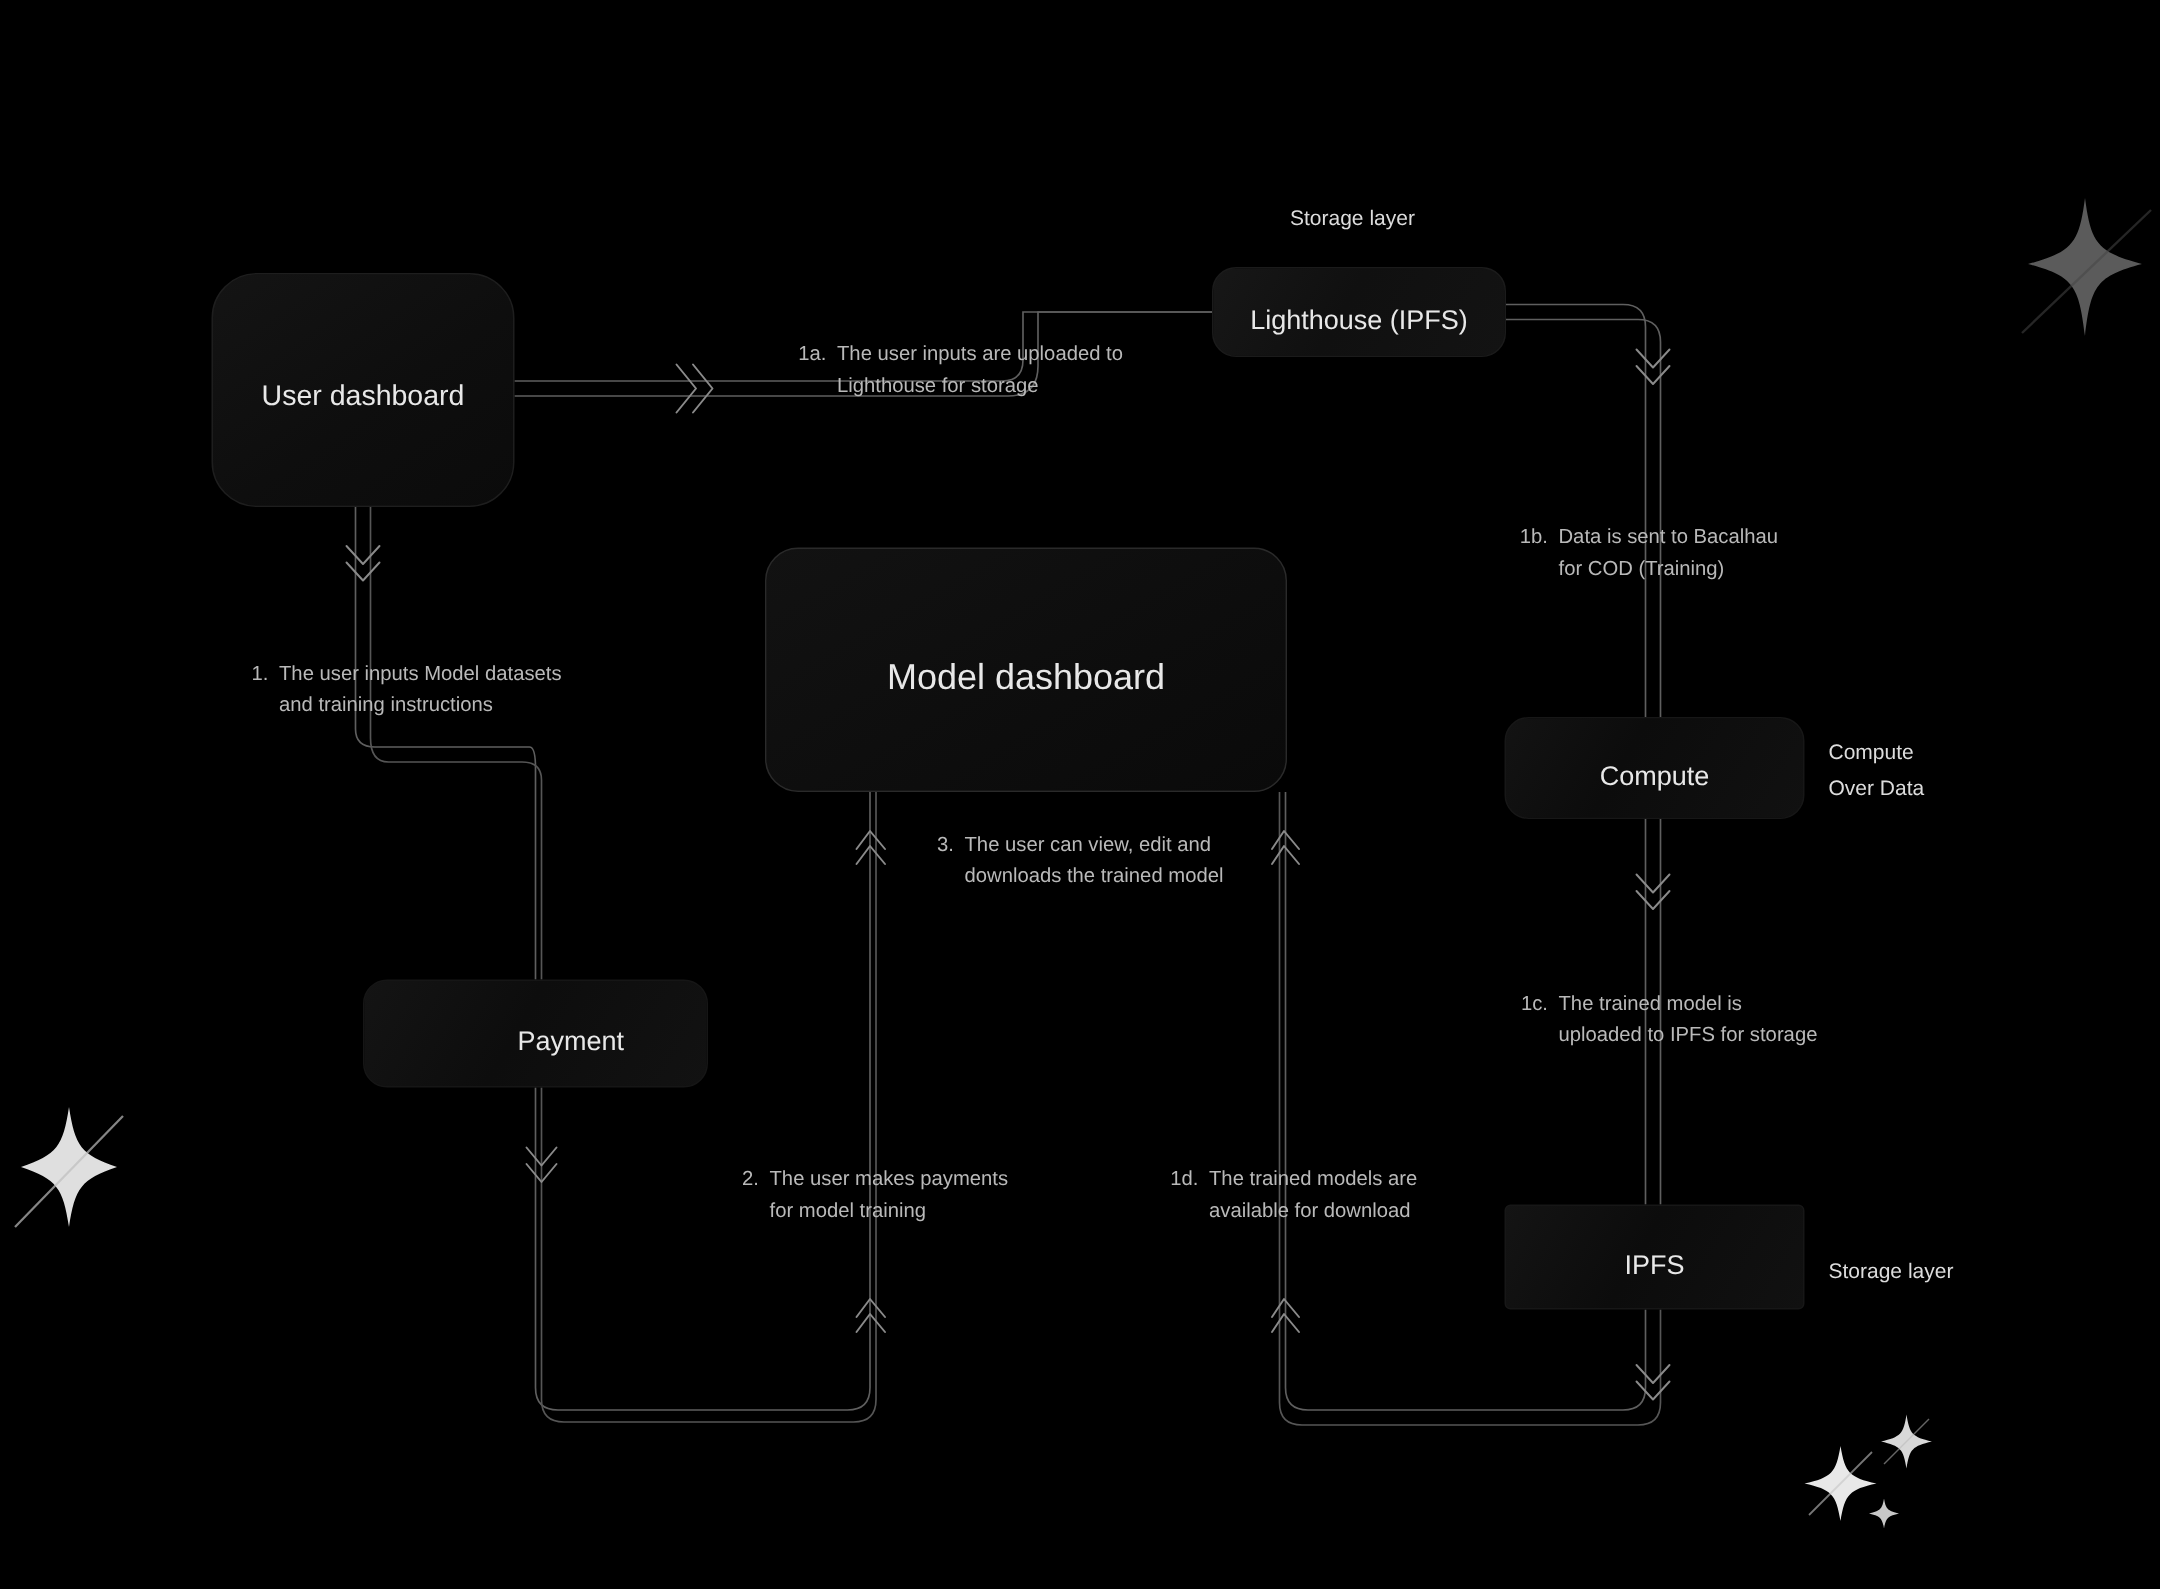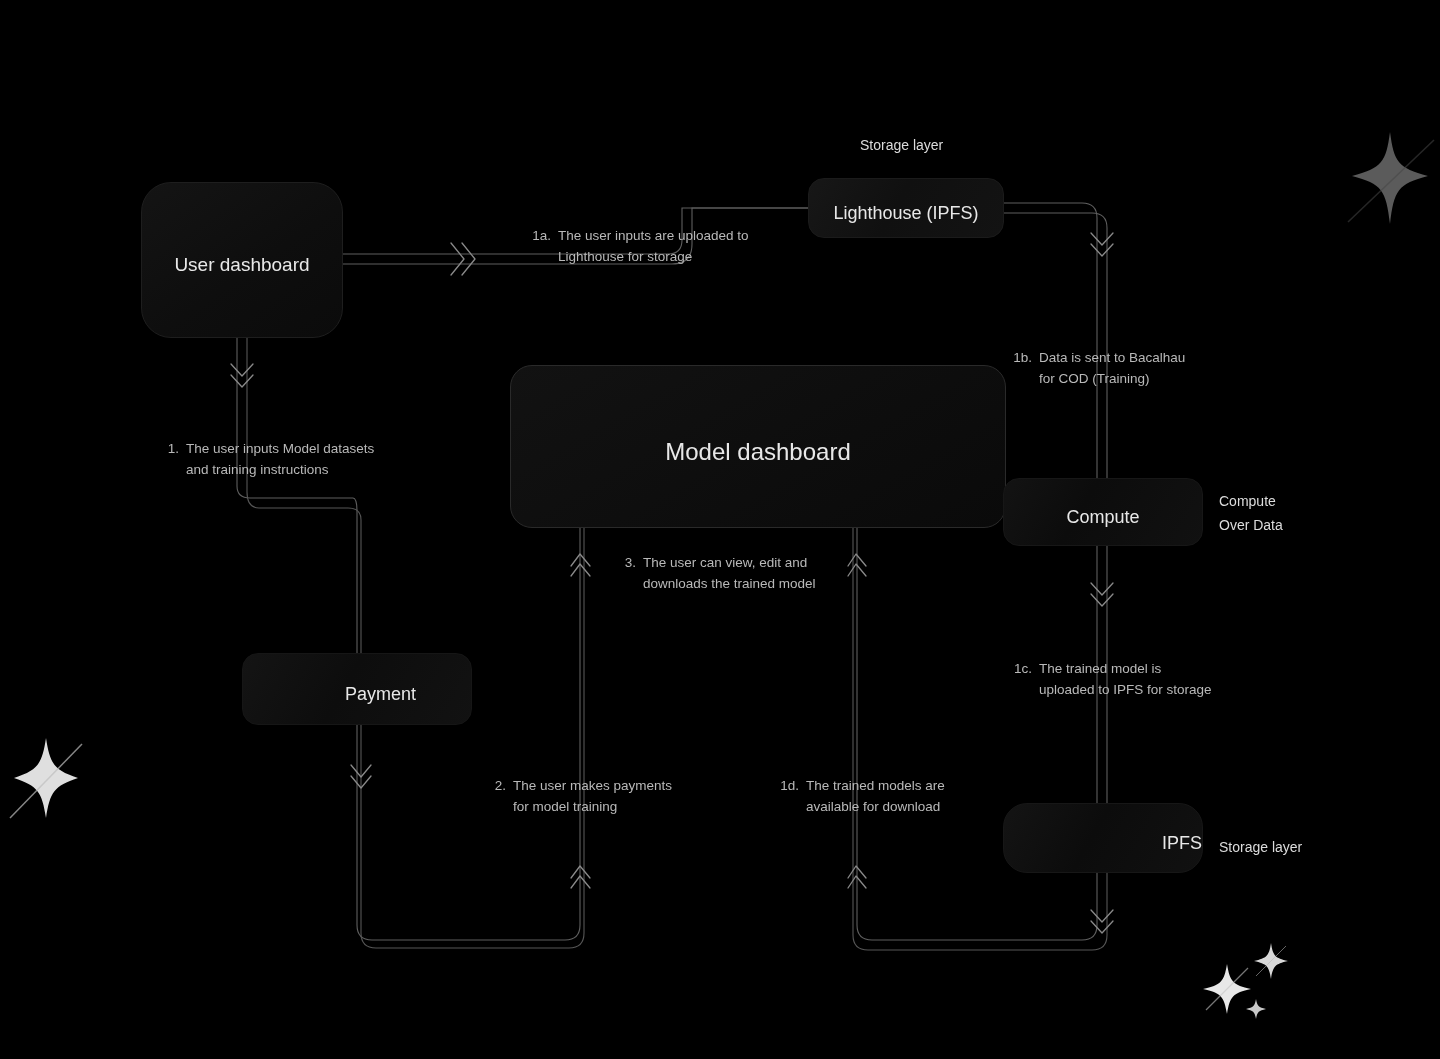--- a/index.html
+++ b/index.html
@@ -40,21 +40,21 @@
   }
   
   #node-user-dashboard {
     left: 141px; top: 182px; width: 202px; height: 156px;
     border-radius: 30px;
     background: linear-gradient(145deg, #141414 0%, #0e0e0e 55%, #0b0b0b 100%);
     border: 1px solid #1e1e1e;
     font-size: 19px;
   }
   #node-model-dashboard {
-    left: 510px; top: 365px; width: 496px; height: 163px;
+    left: 510px; top: 365px; width: 348px; height: 163px;
     border-radius: 22px;
     background: linear-gradient(150deg, #121212 0%, #0d0d0d 60%, #0a0a0a 100%);
     border: 1px solid #2a2a2a;
     font-size: 24px;
   }
   #node-lighthouse {
     left: 808px; top: 178px; width: 196px; height: 60px;
     border-radius: 16px;
     background: linear-gradient(120deg, #171717 0%, #101010 45%, #131313 100%);
     border: 1px solid #1b1b1b;
@@ -62,25 +62,24 @@
   }
   #node-bacalhau {
     left: 1003px; top: 478px; width: 200px; height: 68px;
     border-radius: 16px;
     background: linear-gradient(120deg, #131313 0%, #0c0c0c 40%, #111111 100%);
     border: 1px solid #171717;
     font-size: 18px;
   }
   #node-ipfs {
     left: 1003px; top: 803px; width: 200px; height: 70px;
-    border-radius: 24px;
+    border-radius: 4px;
     background: linear-gradient(120deg, #141414 0%, #0c0c0c 45%, #111111 100%);
     border: 1px solid #171717;
     font-size: 18px;
-    justify-content: flex-end;
   }
   #node-payment {
     left: 242px; top: 653px; width: 230px; height: 72px;
     border-radius: 16px;
     background: linear-gradient(120deg, #141414 0%, #0d0d0d 45%, #121212 100%);
     border: 1px solid #161616;
     font-size: 18px;
     padding-left: 47px;
   }
 

